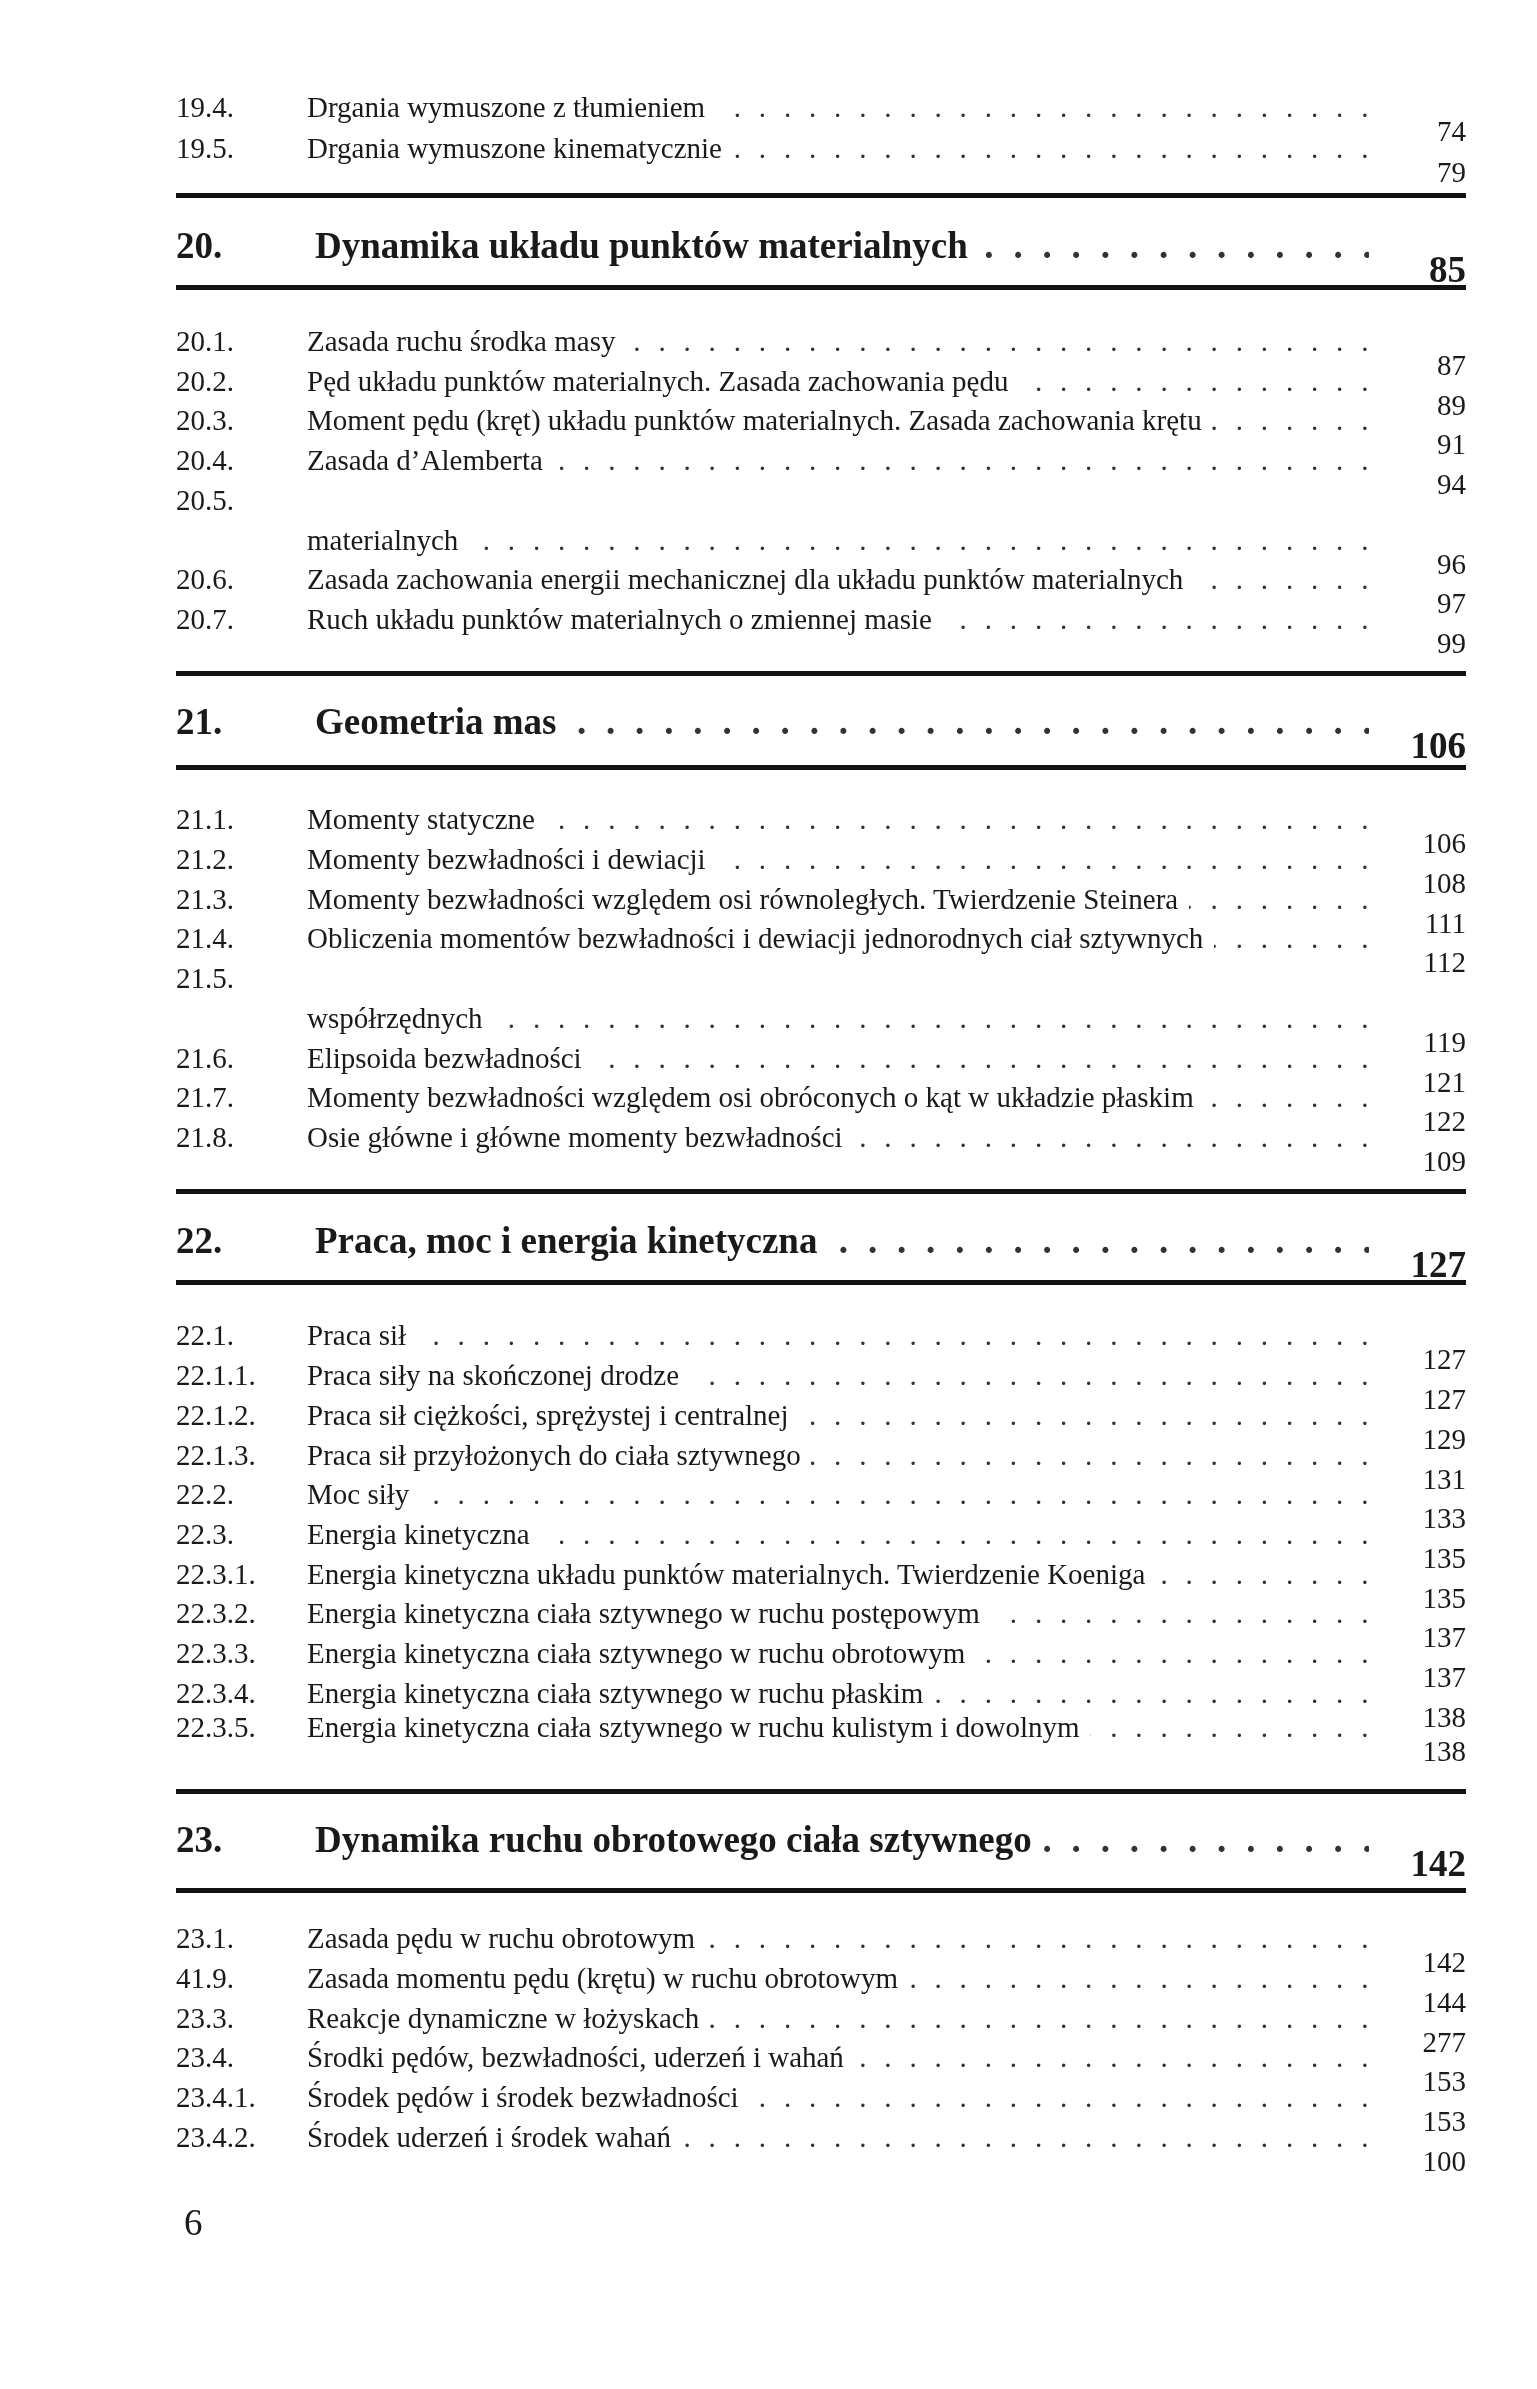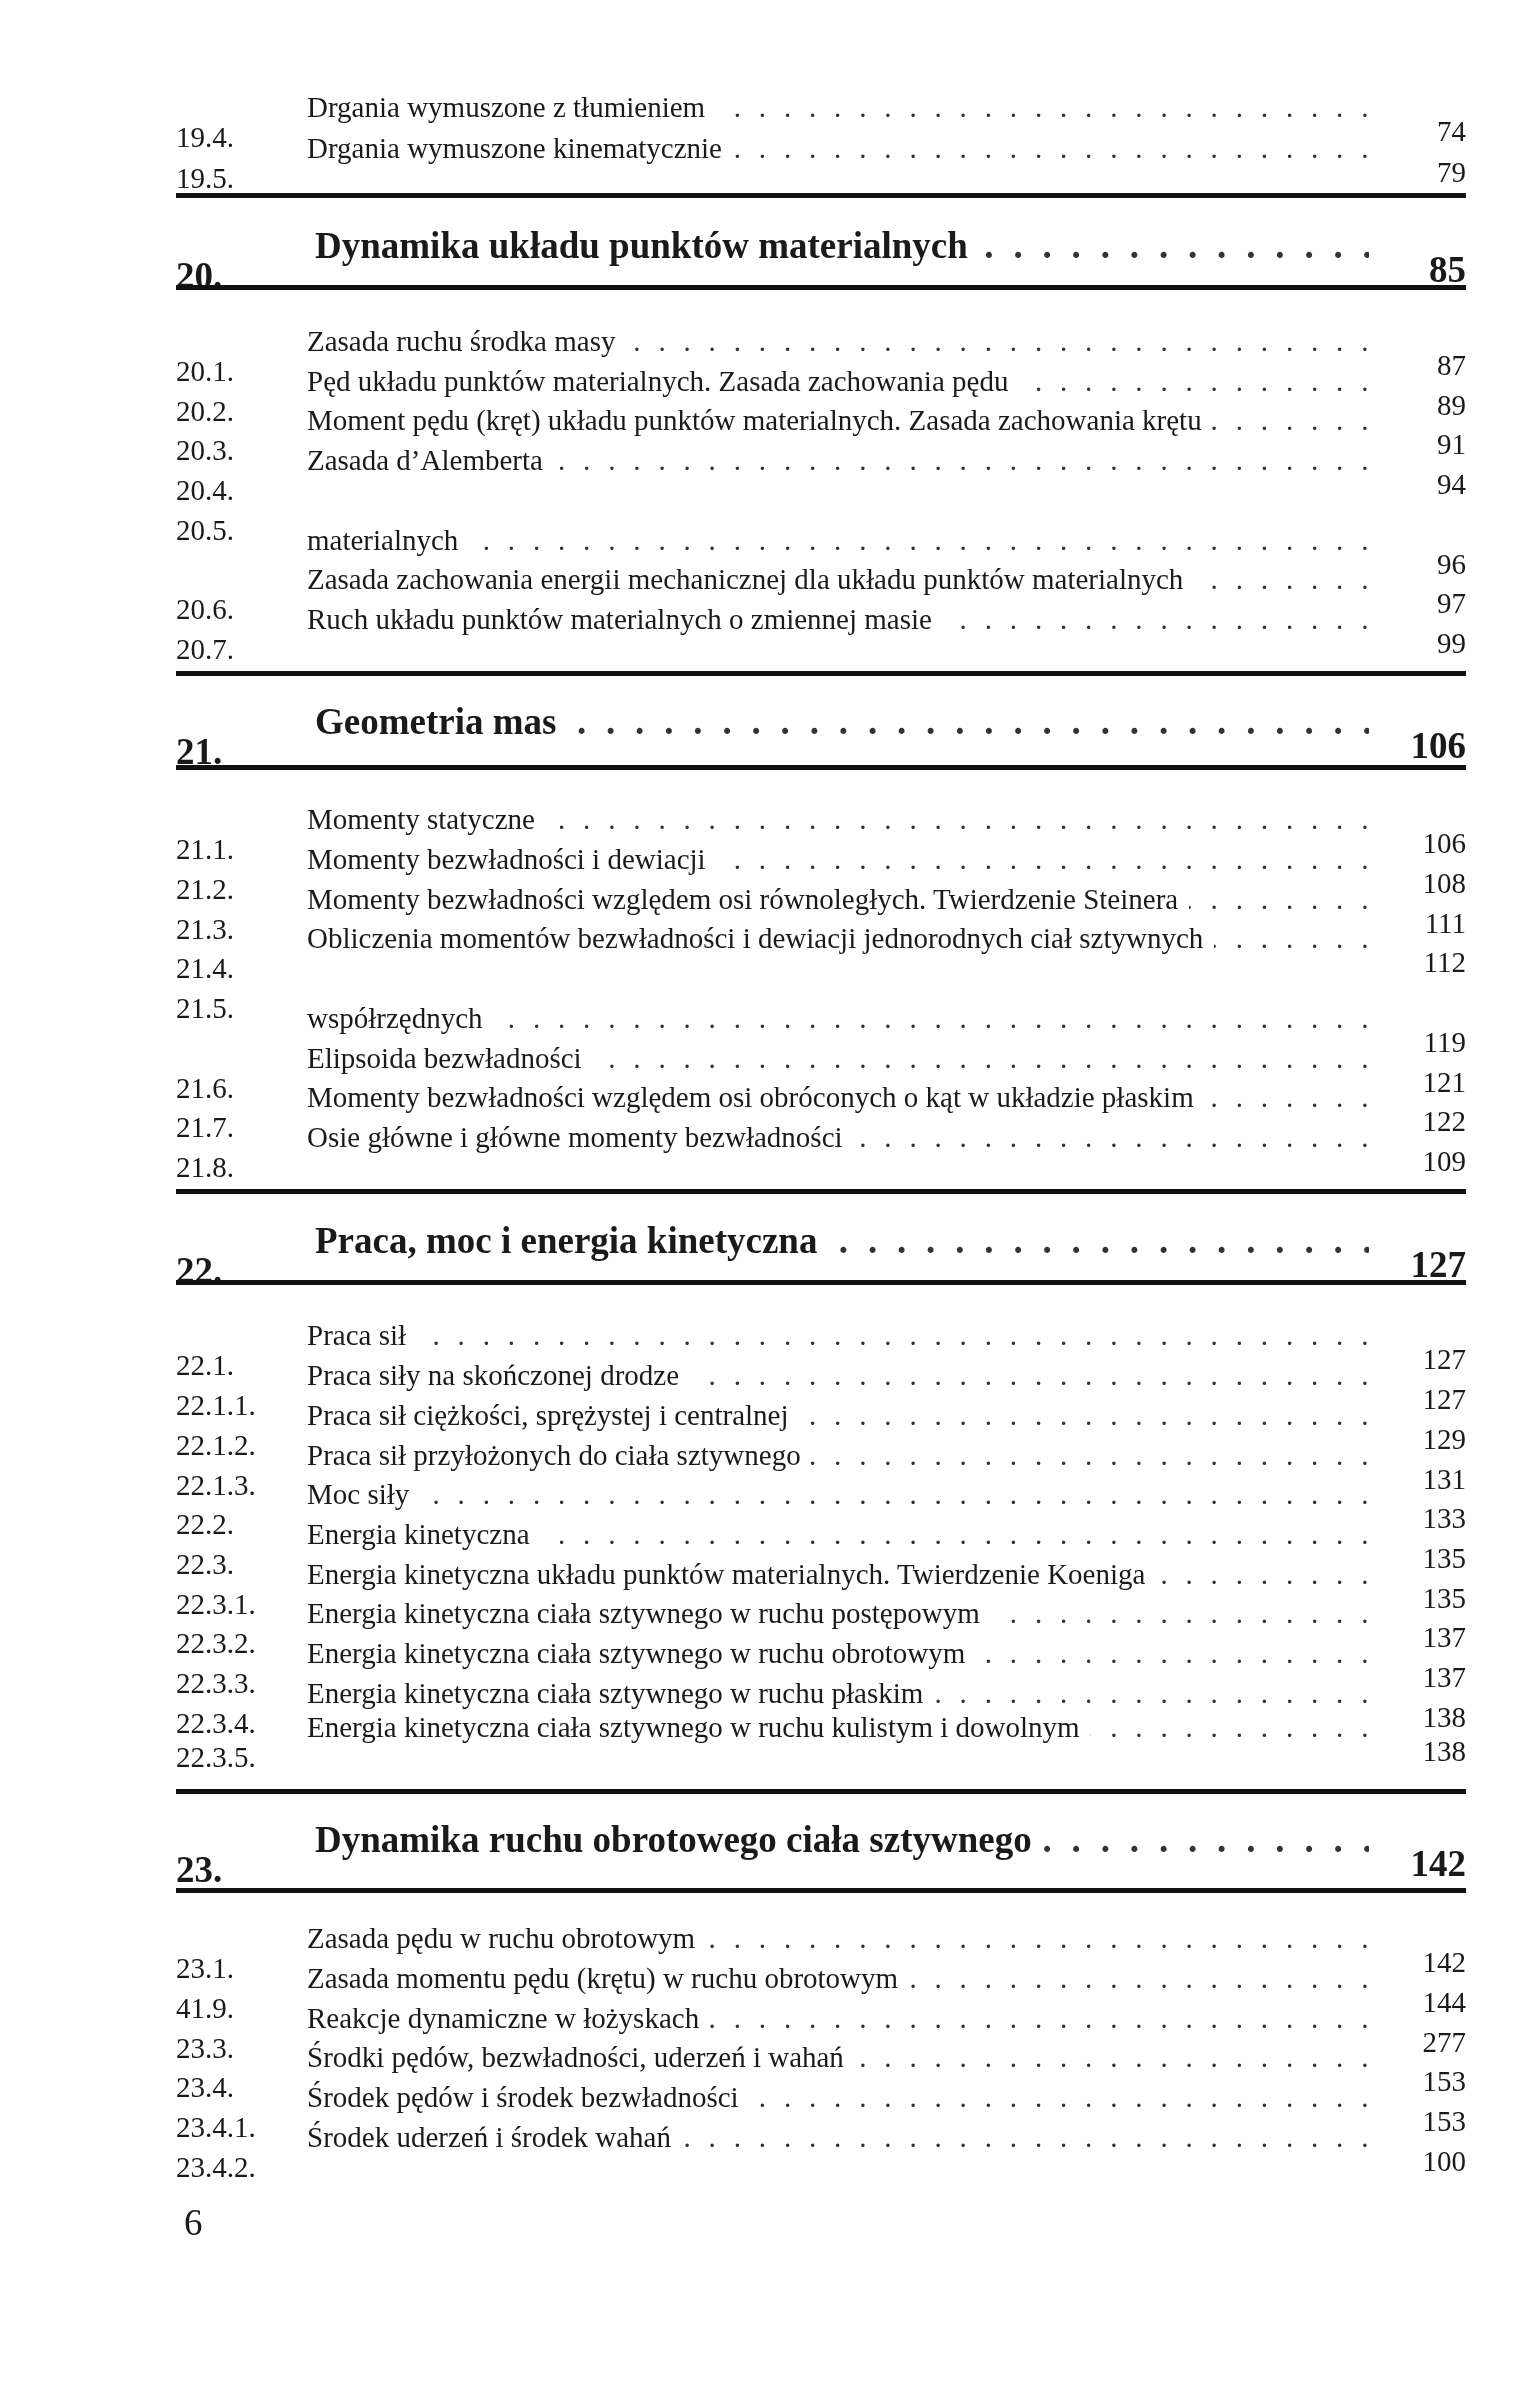--- a/index.html
+++ b/index.html
@@ -1,19 +1,19 @@
 <!DOCTYPE html>
 <html style="font-size:14px"><head>
 <meta charset="utf-8">
 <style>
   html, body { margin:0; padding:0; background:#ffffff; }
   body { width:1537px; height:2389px; position:relative; font-family:"Liberation Serif", serif; color:#1a1a1a; overflow:hidden; }
   .page { position:absolute; left:176px; top:0; width:1290px; }
   .row { position:absolute; left:0; width:1290px; height:39px; font-size:29px; line-height:39px; transform-origin:left center; }
-  .num { position:absolute; left:0; top:0; white-space:nowrap;margin-top:30px; }
+  .num { position:absolute; left:0; top:0; white-space:nowrap; }
   .title { position:absolute; left:131px; top:0; right:97px; white-space:nowrap; overflow:hidden; }
   .title .txt { background:#fff; padding-right:10.6px; position:relative; z-index:1; }
   .title .dots { position:absolute; left:0; right:0; top:0; white-space:nowrap; overflow:hidden; letter-spacing:5.3px; color:#333; z-index:0; text-align:right; }
   .pg { position:absolute; right:0; top:0; text-align:right; white-space:nowrap;margin-top:24px; }
   .chapter { font-weight:bold; font-size:37px; height:49px; line-height:49px; }
   .chapter .title { left:139px; }
   .rule { position:absolute; left:0; width:1290px; height:5.3px; background:#111; }
   .pagenum { position:absolute; left:184px; top:2201px; font-size:37px; font-family:"Liberation Serif", serif; }
 </style>
 </head>

